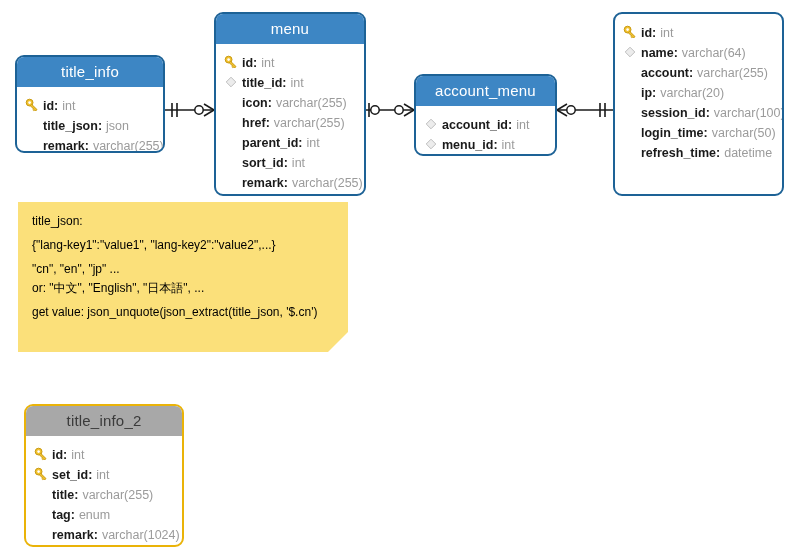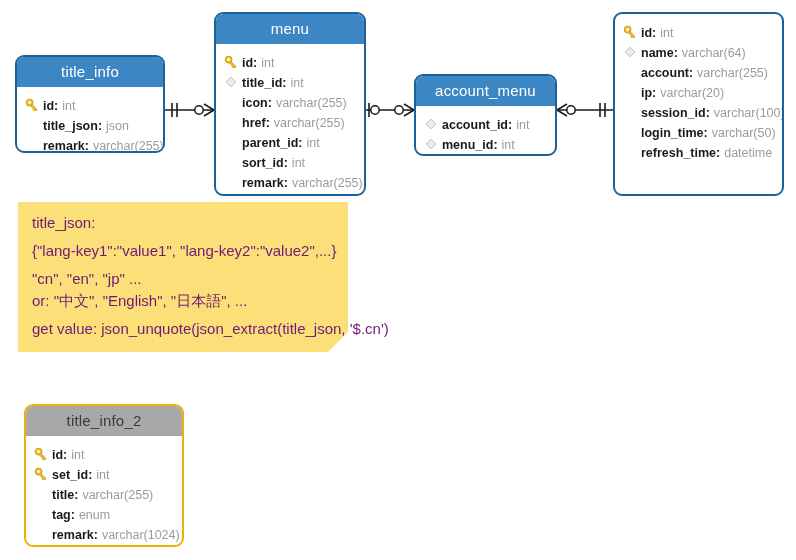--- a/index.html
+++ b/index.html
@@ -94,22 +94,22 @@
     margin-left: 4px;
     font-weight: normal;
   }
 
   
   .note {
     position: absolute;
     background: #fbe07a;
     box-sizing: border-box;
     padding: 12px 14px 10px 14px;
-    font-size: 15px;
-    color: #701a75;
+    font-size: 12px;
+    color: #000000;
     line-height: 1.25;
   }
   .note-line {
     margin: 0 0 9px 0;
     white-space: pre;
   }
   .note-line.tight {
     margin-bottom: 4px;
   }
   .note-line:last-child { margin-bottom: 0; }

